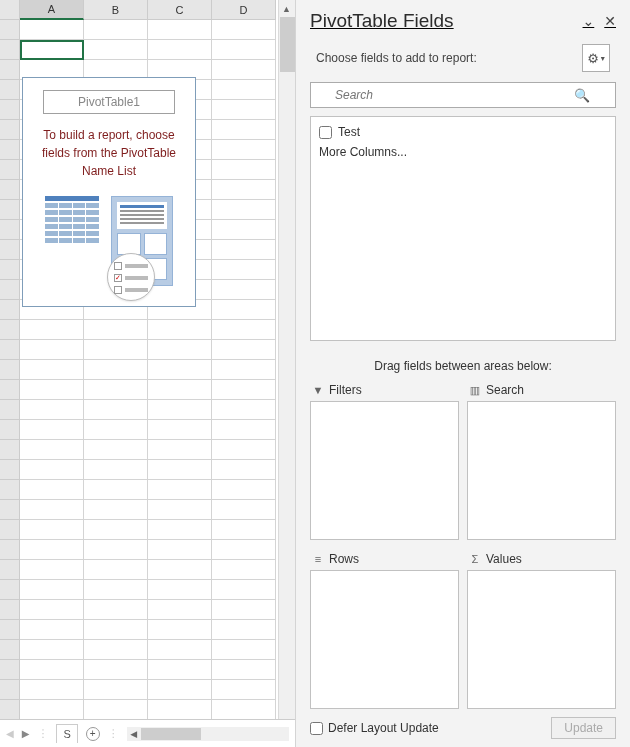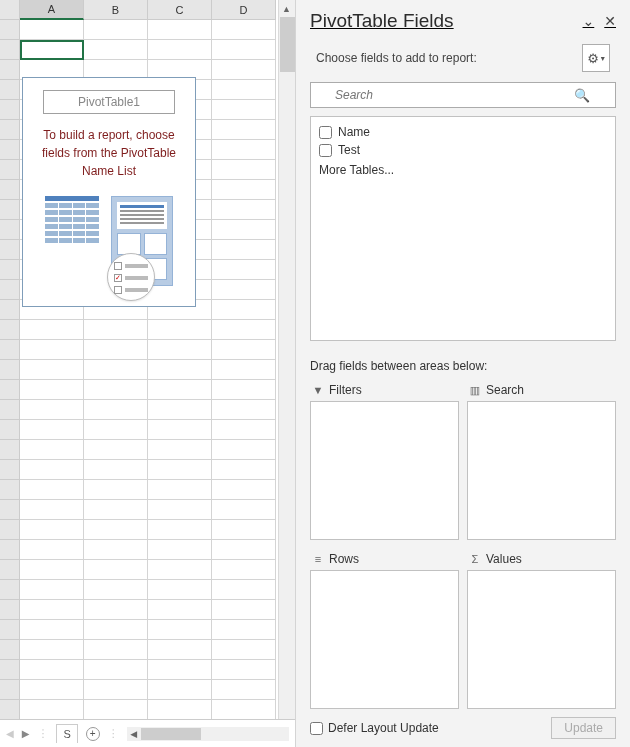--- a/index.html
+++ b/index.html
@@ -61,21 +61,21 @@
 .pane-sub { font-size: 12px; color: #444; }
 .gear-btn { width: 28px; height: 28px; border: 1px solid #adadad; background: #fff; display: flex; align-items: center; justify-content: center; font-size: 13px; color: #555; }
 .gear-btn::after { content: "▾"; font-size: 8px; margin-left: 2px; color: #555; }
 .search-box { margin: 0 14px 8px; height: 26px; border: 1px solid #ababab; background: #fff; display: flex; align-items: center; padding: 0 24px; }
 .search-box input { flex: 1; border: none; outline: none; font-size: 12px; font-style: italic; color: #888; background: transparent; }
 .search-icon { font-size: 13px; color: #555; }
 .fields-list { margin: 0 14px 10px; height: 225px; border: 1px solid #c1c1c1; background: #fff; padding: 6px 8px; font-size: 12px; color: #333; overflow: auto; }
 .field-item { display: flex; align-items: center; padding: 2px 0; }
 .field-item input { margin-right: 6px; }
 .more-tables { padding: 4px 0; color: #333; }
-.drag-label { font-size: 12px; color: #333; padding: 8px 14px 6px; }
+.drag-label { font-size: 12px; color: #333; padding: 8px 14px 6px; text-align: center; }
 .areas { display: grid; grid-template-columns: 1fr 1fr; gap: 8px; padding: 0 14px; flex: 1; }
 .area { display: flex; flex-direction: column; }
 .area-header { font-size: 12px; color: #333; padding: 4px 2px; display: flex; align-items: center; gap: 5px; }
 .area-icon { width: 12px; height: 12px; display: inline-flex; align-items: center; justify-content: center; color: #666; font-size: 11px; }
 .area-box { flex: 1; min-height: 125px; background: #fff; border: 1px solid #c1c1c1; }
 .pane-footer { display: flex; justify-content: space-between; padding: 8px 14px; font-size: 12px; color: #333; }
 .pane-footer label { display: flex; align-items: center; gap: 5px; }
 .update-btn { border: 1px solid #c1c1c1; background: #f0f0f0; color: #aaa; font-size: 12px; padding: 3px 12px; }
 </style>
 </head>
@@ -452,27 +452,23 @@
       <span>⚙</span>
     </div>
   </div>
   <div class="search-box">
     <input type="text" placeholder="Search" style="">
     <span class="search-icon">🔍</span>
   </div>
   <div class="fields-list">
     <div class="field-item">
       <input type="checkbox" style="">
-      <span>Name</span>
-    </div>
-    <div class="field-item">
-      <input type="checkbox" style="">
       <span>Test</span>
     </div>
-    <div class="more-tables">More Tables...</div>
+    <div class="more-tables">More Columns...</div>
   </div>
   <div class="drag-label">Drag fields between areas below:</div>
   <div class="areas">
     <div class="area">
       <div class="area-header">
         <span class="area-icon">▼</span>
         <span>Filters</span>
       </div>
       <div class="area-box"></div>
     </div>

